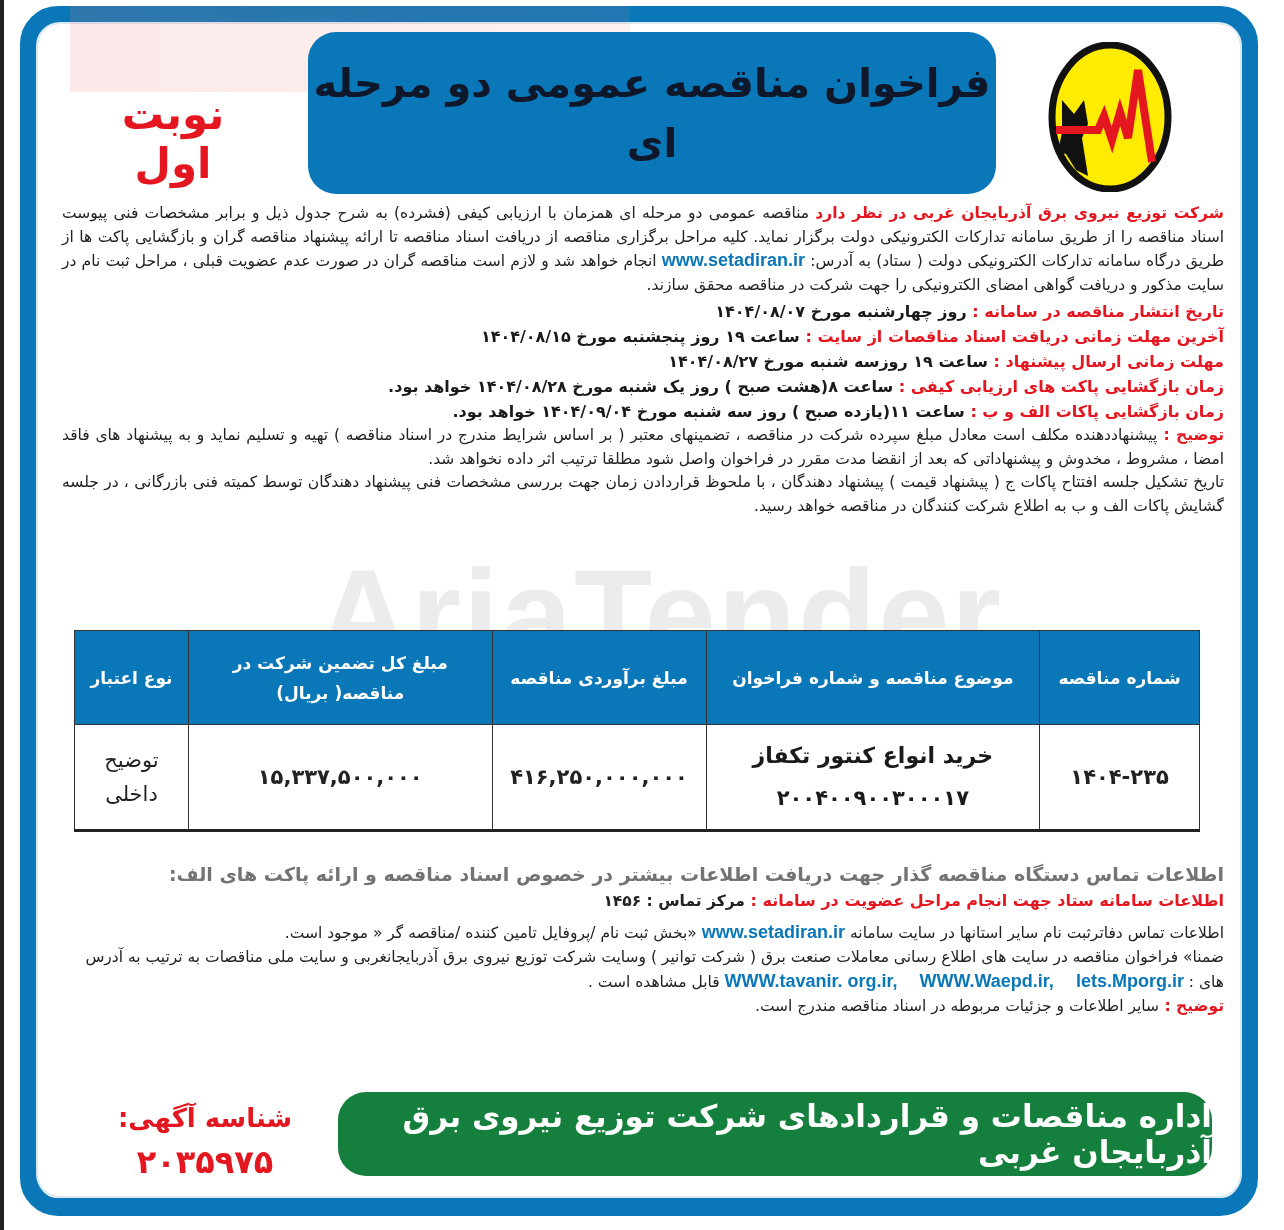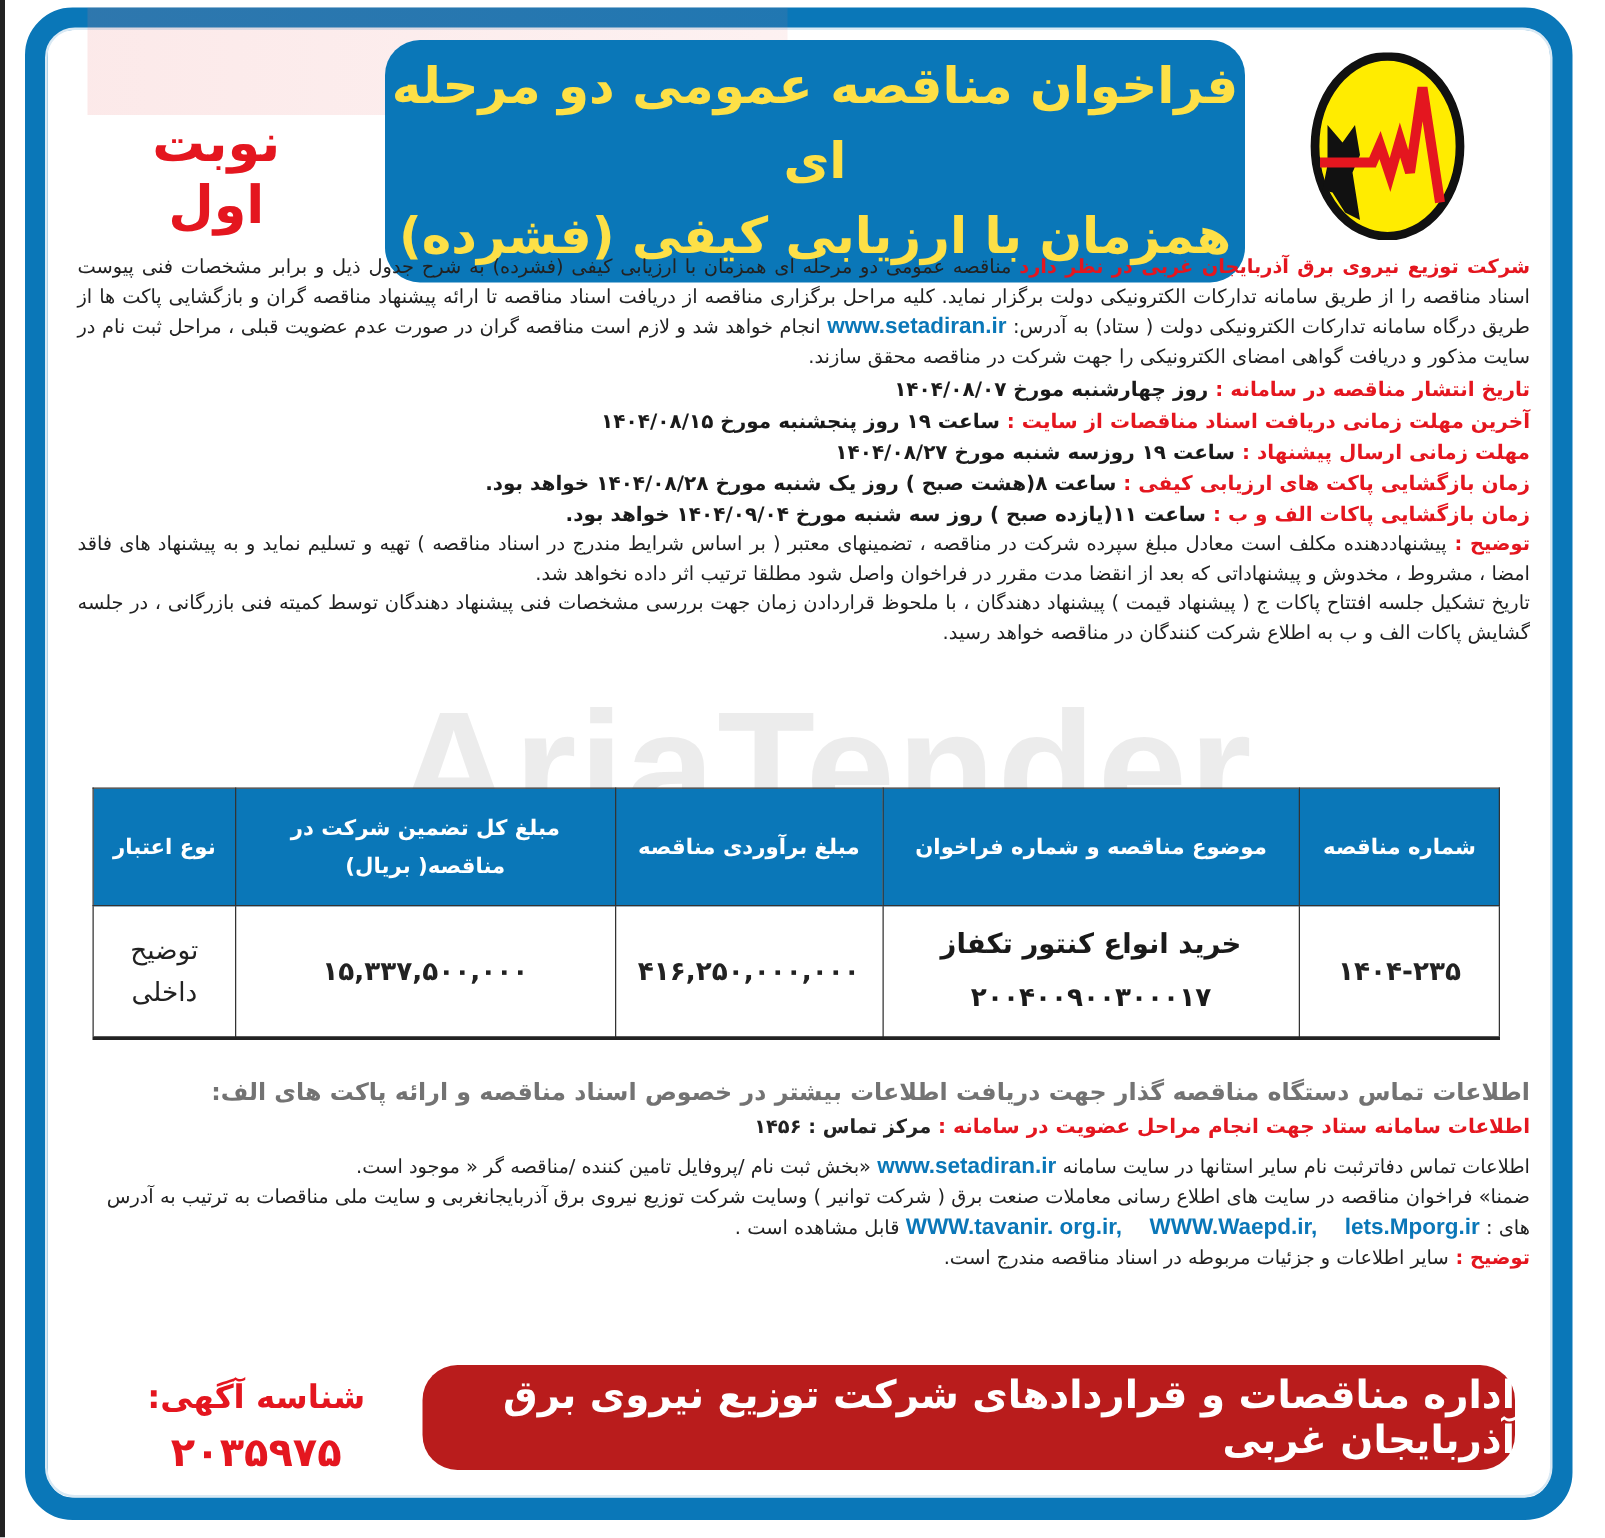--- a/index.html
+++ b/index.html
@@ -23,22 +23,22 @@
   }
   .watermark-center {
     position: absolute; left: 300px; top: 540px; width: 720px; height: 150px;
     font-family: "Liberation Sans", sans-serif; font-weight: 700; font-size: 128px;
     color: rgba(170,170,170,.22); direction: ltr; letter-spacing: 2px; line-height: 150px;
     text-align: center;
   }
 
   
   .title-box {
-    position: absolute; left: 308px; top: 32px; width: 688px; height: 194px;
-    background: #0a77b8; border-radius: 28px; color: #fde047; text-align: center;
+    position: absolute; left: 308px; top: 32px; width: 688px; height: 162px;
+    background: #0a77b8; border-radius: 28px; color: #0f172a; text-align: center;
     display: flex; flex-direction: column; justify-content: center; align-items: center;
     font-weight: 700; font-size: 40px; line-height: 60px;
   }
   .round-label {
     position: absolute; left: 88px; top: 90px; width: 170px; text-align: center;
     color: #e4161f; font-weight: 700; font-size: 42px;
   }
   .logo {
     position: absolute; left: 1048px; top: 42px; width: 124px; height: 150px;
   }
@@ -80,21 +80,21 @@
   .contact .seta { line-height: 26px; }
   .contact .seta .red-b { font-size: 16px; }
   .contact .center-label { font-weight: 700; }
   .contact p { margin: 0; }
   .contact .sp { margin-top: 6px; }
   .urls-gap { display: inline-block; width: 22px; }
 
   
   .footer-box {
     position: absolute; left: 338px; top: 1092px; width: 874px; height: 84px;
-    background: #b91c1c; border-radius: 28px; color: #fff; font-weight: 700; font-size: 31px;
+    background: #15803d; border-radius: 28px; color: #fff; font-weight: 700; font-size: 31px;
     display: flex; align-items: center; justify-content: center;
   }
   .ad-id {
     position: absolute; left: 110px; top: 1098px; width: 190px; text-align: center; color: #e4161f; font-weight: 700;
   }
   .ad-id .lbl { font-size: 26px; line-height: 40px; display: block; }
   .ad-id .val { font-size: 32px; line-height: 48px; display: block; }
 </style>
 </head>
 <body>
@@ -108,21 +108,20 @@
 <div class="logo">
   <svg width="124" height="150" viewBox="0 0 124 150">
     <ellipse cx="62" cy="75" rx="58" ry="72" fill="#ffec00" stroke="#111" stroke-width="7"></ellipse>
     <polygon points="14,58 26,72 36,58 40,82 34,96 40,134 28,128 18,112 10,110 14,90" fill="#111"></polygon>
     <path d="M8 88 L50 88 L56 74 L64 98 L72 70 L80 96 L90 28 L104 120" fill="none" stroke="#e4161f" stroke-width="8" stroke-linejoin="miter"></path>
   </svg>
 </div>
 
 <div class="title-box">
   <div>فراخوان مناقصه عمومی  دو مرحله ای</div>
-  <div>همزمان با ارزیابی کیفی (فشرده)</div>
 </div>
 
 <div class="round-label">نوبت اول</div>
 
 <div class="body-text">
   <p><span class="red-b">شرکت توزیع نیروی برق آذربایجان غربی در نظر دارد</span><span> مناقصه عمومی  دو مرحله ای همزمان با ارزیابی کیفی (فشرده) به شرح جدول ذیل و برابر مشخصات فنی پیوست اسناد مناقصه را از طریق سامانه تدارکات الکترونیکی دولت برگزار نماید. کلیه مراحل برگزاری مناقصه از دریافت اسناد مناقصه تا ارائه پیشنهاد مناقصه گران و بازگشایی پاکت ها از طریق درگاه سامانه تدارکات الکترونیکی دولت ( ستاد) به آدرس: </span><span class="url">www.setadiran.ir</span><span> انجام خواهد شد و لازم است مناقصه گران در صورت عدم عضویت قبلی ، مراحل ثبت نام در سایت مذکور و دریافت گواهی امضای الکترونیکی را جهت شرکت در مناقصه محقق سازند.</span></p>
 
   <div class="dates">
     <p><span class="red-b">تاریخ انتشار مناقصه در سامانه : </span><span class="blk-b">روز چهارشنبه  مورخ ۱۴۰۴/۰۸/۰۷</span></p>
     <p><span class="red-b">آخرین مهلت  زمانی دریافت اسناد مناقصات از سایت : </span><span class="blk-b">ساعت ۱۹ روز پنجشنبه  مورخ ۱۴۰۴/۰۸/۱۵</span></p>

